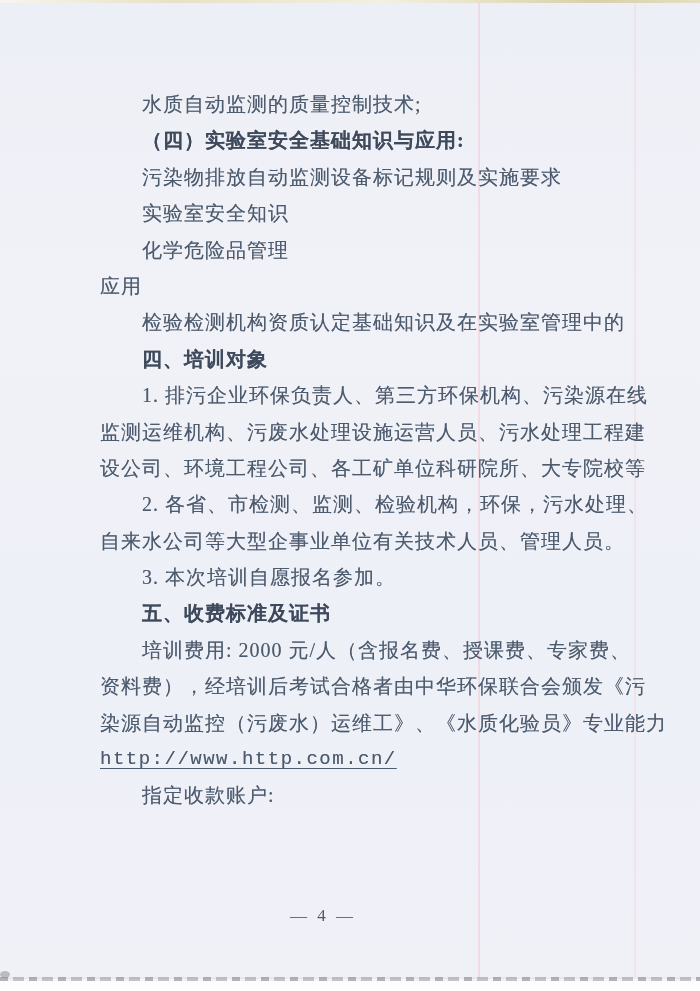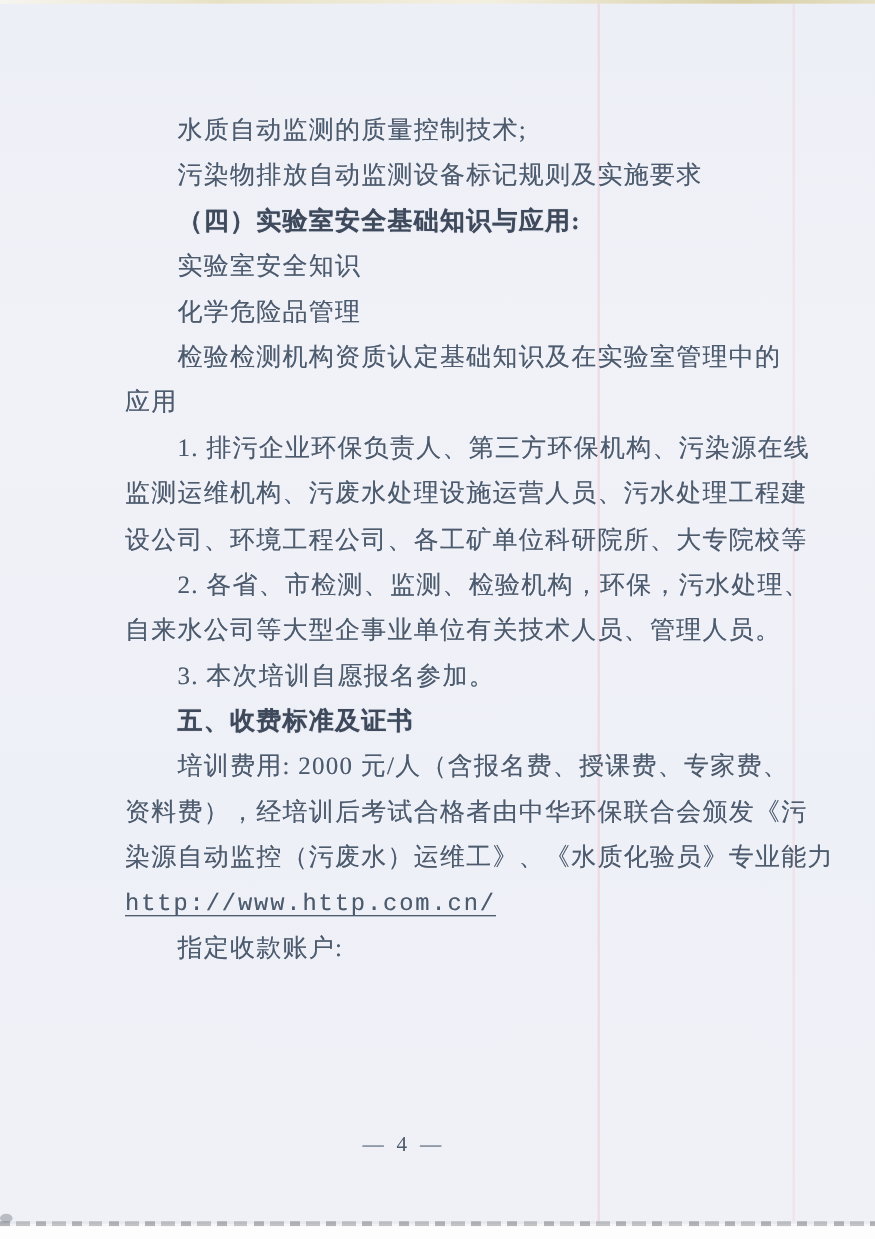--- a/index.html
+++ b/index.html
@@ -133,26 +133,27 @@
 <body>
 
 <div class="stage">
   <div class="paper"></div>
   <div class="top-edge"></div>
   <div class="streak-1"></div>
   <div class="streak-2"></div>
 
   <div class="content">
     <p class="line indent">水质自动监测的质量控制技术;</p>
+    <p class="line indent bold">（四）实验室安全基础知识与应用:</p>
     <p class="line indent">污染物排放自动监测设备标记规则及实施要求</p>
-    <p class="line indent bold">（四）实验室安全基础知识与应用:</p>
     <p class="line indent">实验室安全知识</p>
     <p class="line indent">化学危险品管理</p>
+    <p class="line">应用</p>
     <p class="line indent">检验检测机构资质认定基础知识及在实验室管理中的</p>
-    <p class="line">应用</p>
+    <p class="line indent bold">四、培训对象</p>
     <p class="line indent">1. 排污企业环保负责人、第三方环保机构、污染源在线</p>
     <p class="line">监测运维机构、污废水处理设施运营人员、污水处理工程建</p>
     <p class="line">设公司、环境工程公司、各工矿单位科研院所、大专院校等</p>
     <p class="line indent">2. 各省、市检测、监测、检验机构，环保，污水处理、</p>
     <p class="line">自来水公司等大型企事业单位有关技术人员、管理人员。</p>
     <p class="line indent">3. 本次培训自愿报名参加。</p>
     <p class="line indent bold">五、收费标准及证书</p>
     <p class="line indent">培训费用: 2000 元/人（含报名费、授课费、专家费、</p>
     <p class="line">资料费），经培训后考试合格者由中华环保联合会颁发《污</p>
     <p class="line">染源自动监控（污废水）运维工》、《水质化验员》专业能力</p>

